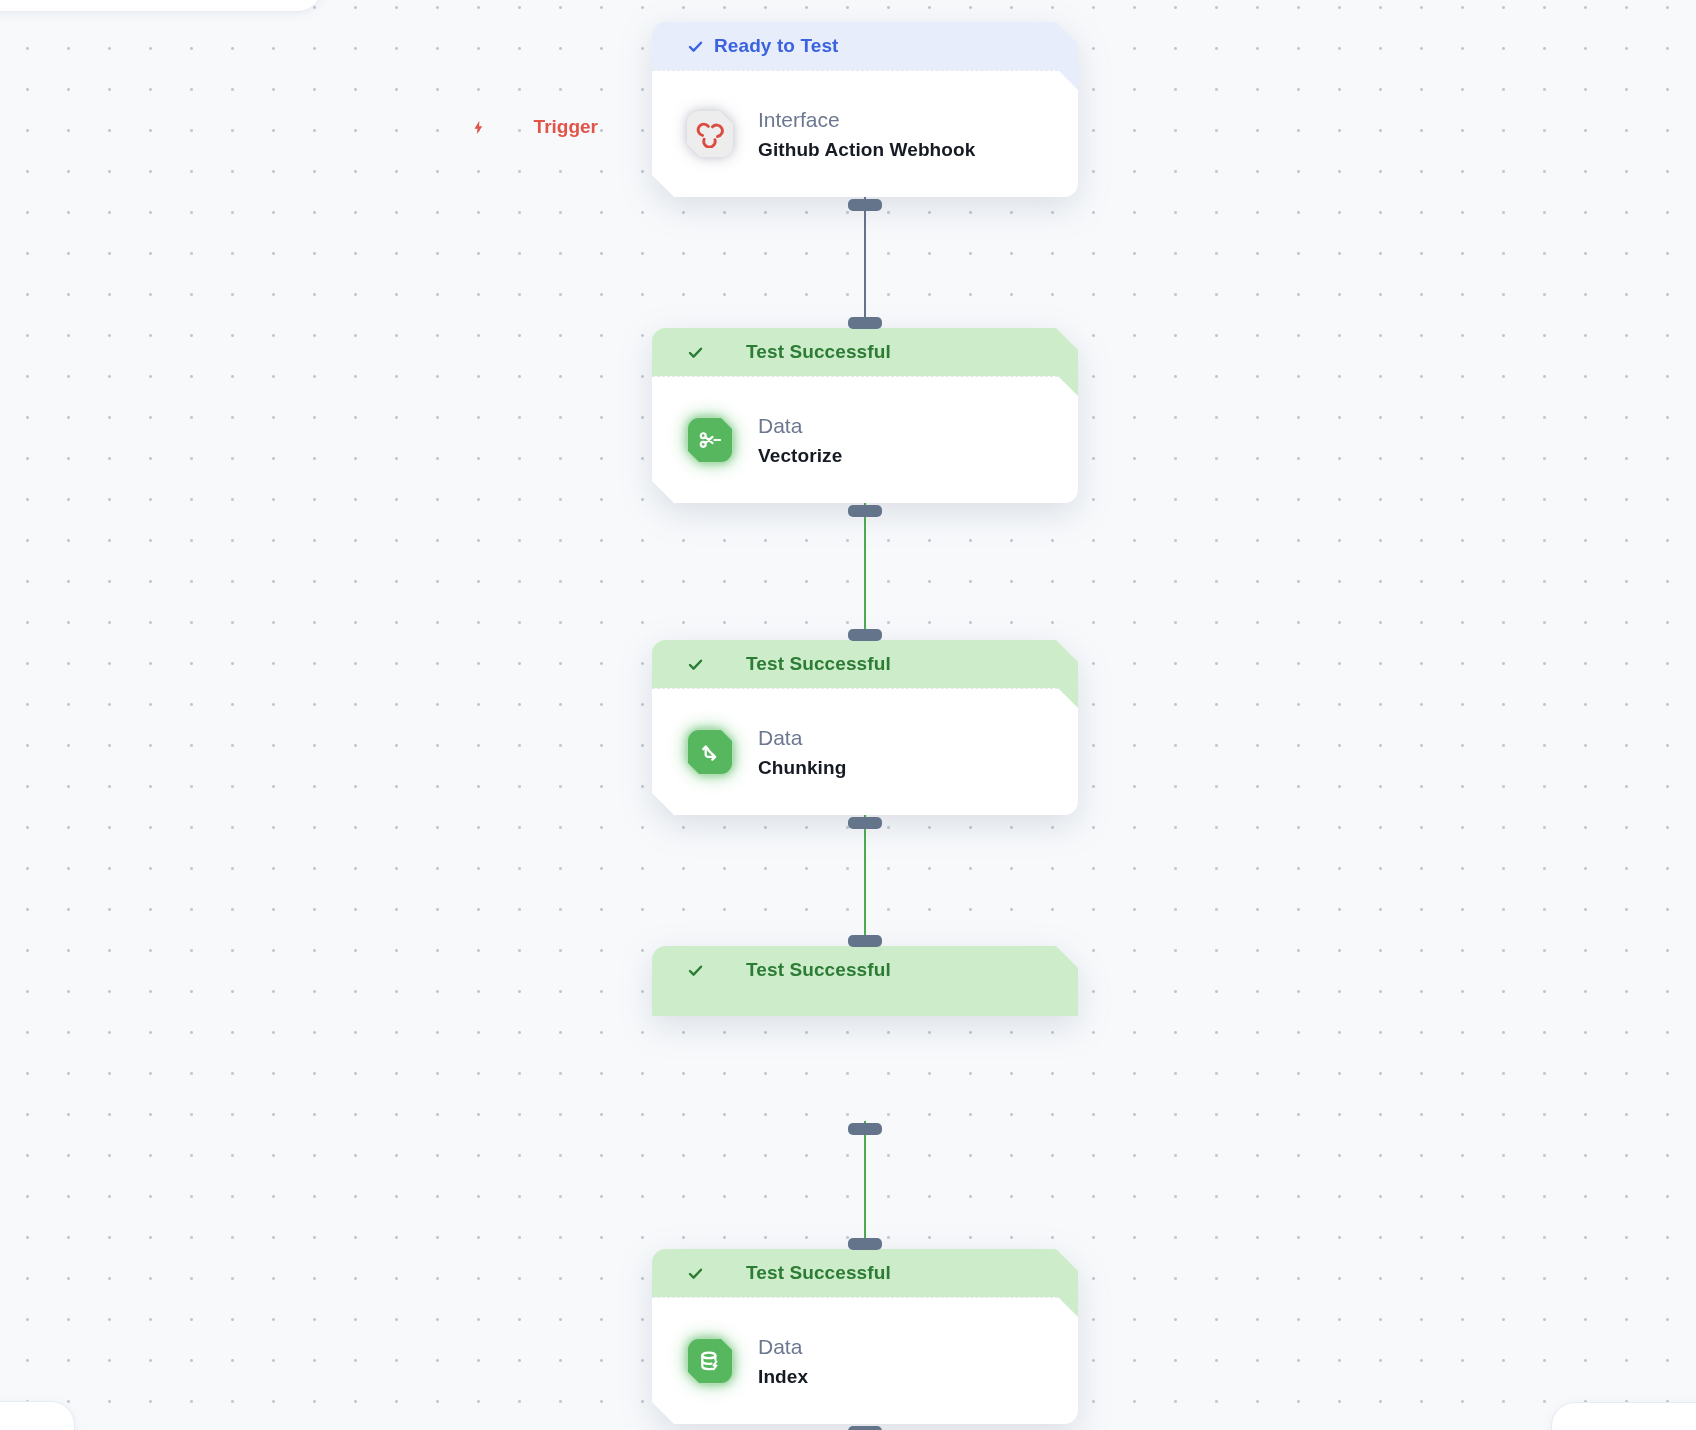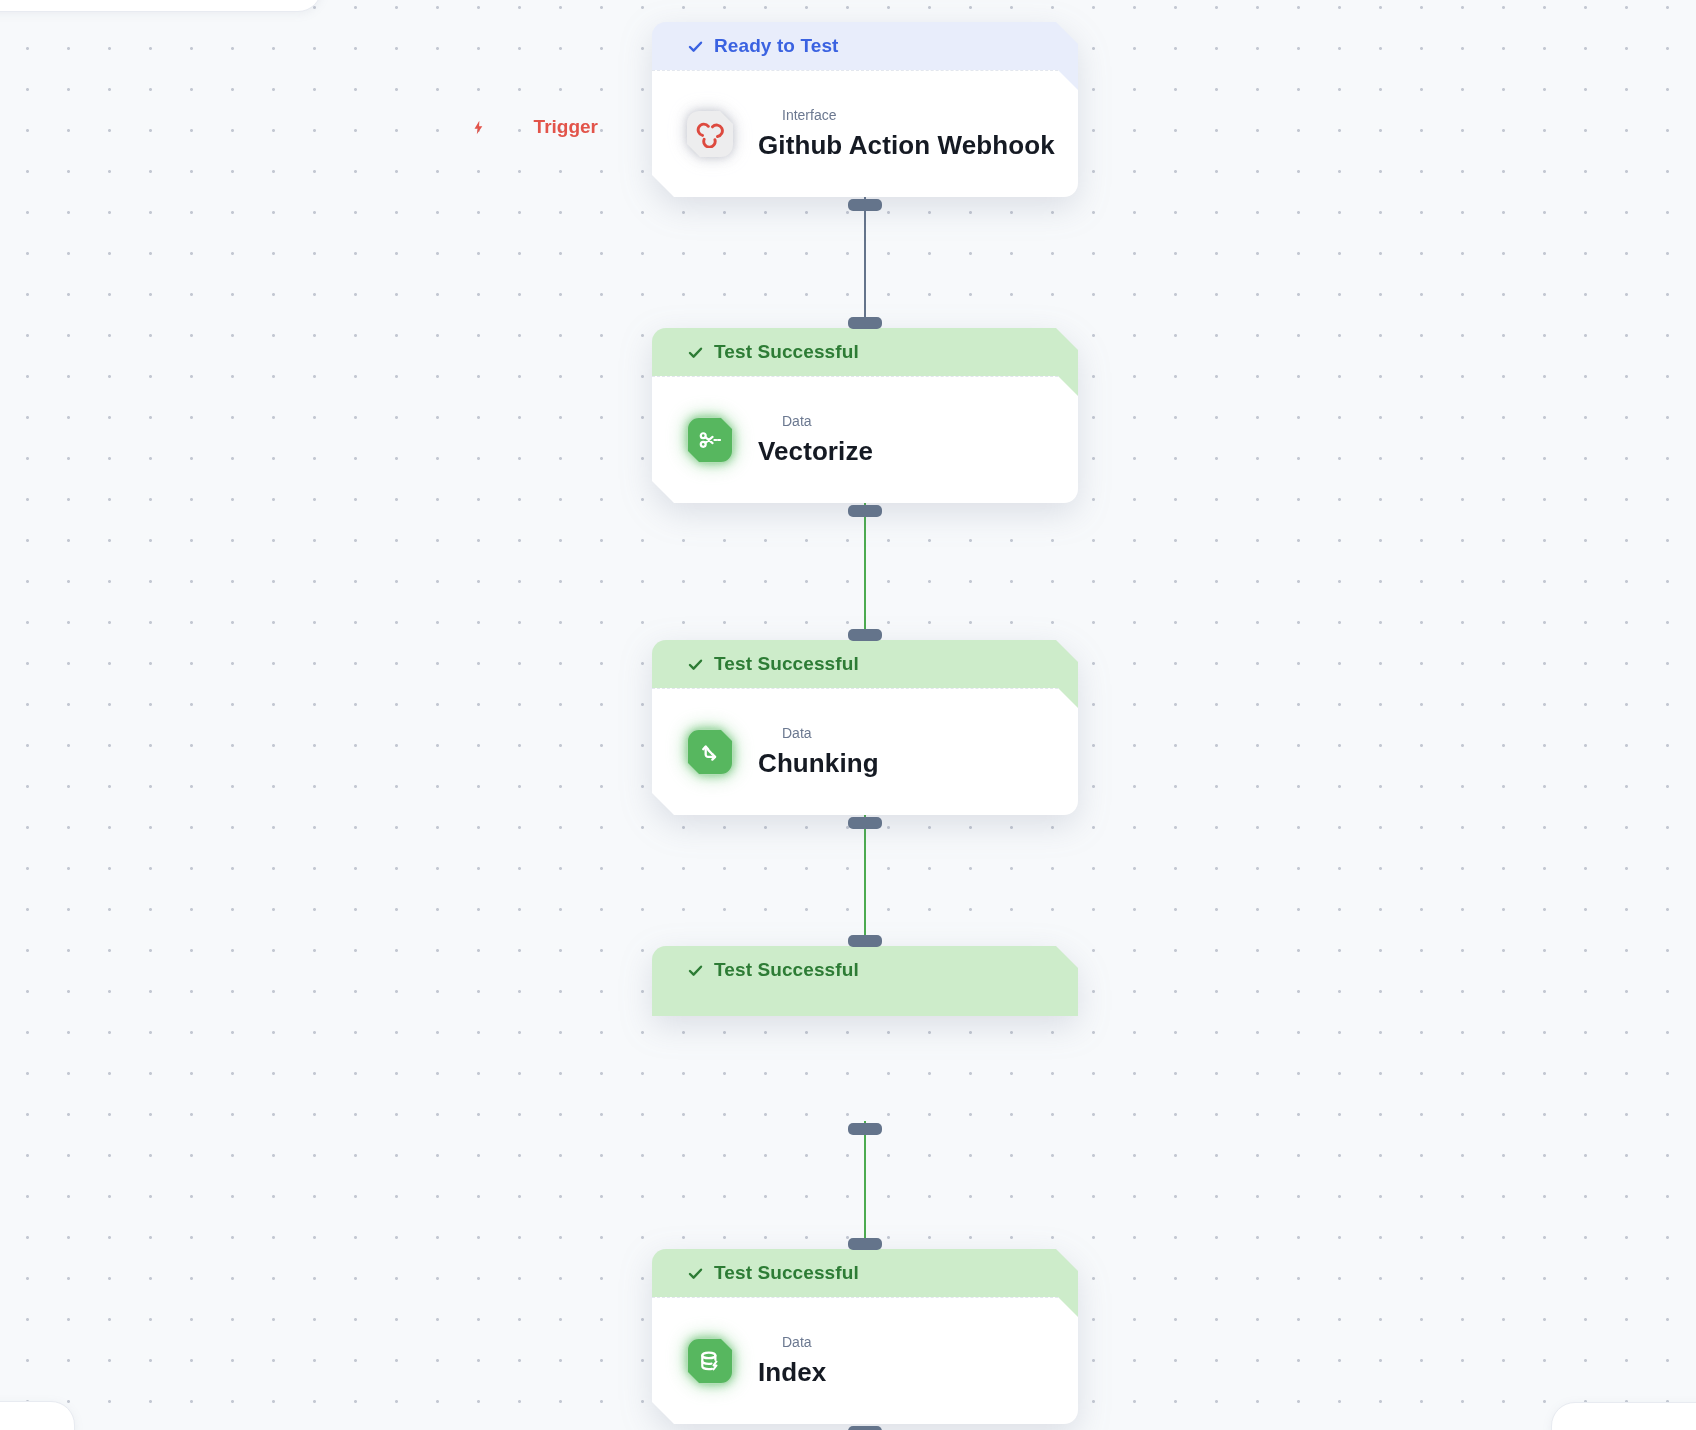--- a/index.html
+++ b/index.html
@@ -26,21 +26,21 @@
   .status{
     position:absolute; top:0; left:0; right:0; height:70px;
     border-top-left-radius:14px;
     clip-path:polygon(0 0, calc(100% - 22px) 0, 100% 22px, 100% 100%, 0 100%);
     display:flex; align-items:flex-start; padding:13px 0 0 34px; box-sizing:border-box;
     font-size:19px; font-weight:700; letter-spacing:.1px;
   }
   .status .check{width:19px; height:19px; margin:2px 9px 0 0; flex:none;}
   .status .check path{fill:none; stroke:currentColor; stroke-width:3; stroke-linecap:round; stroke-linejoin:round;}
   .node.ready  .status{background:#e8edfb; color:#3a62e1;}
-  .node.success .status{background:#cdecca; color:#2d7c35;}
+  .node.success .status{background:#cdecca; color:#2d7c35;gap:32px;}
 
   .body{
     position:relative; margin-top:48px; height:127px; background:#ffffff; z-index:1;
     border-bottom-right-radius:14px;
     clip-path:polygon(0 0, calc(100% - 20px) 0, 100% 20px, 100% 100%, 22px 100%, 0 calc(100% - 22px));
     border-top:1px dashed #e3e7ee; box-sizing:border-box;
     display:flex; align-items:center; gap:25px; padding:0 24px 0 35px;
   }
   .icon-wrap{flex:none; width:46px; height:46px;}
   .tile{
@@ -50,22 +50,22 @@
   }
   .tile svg{width:28px; height:28px; display:block;}
   .icon-wrap.green{filter:drop-shadow(0 0 5px rgba(96,190,105,.75)) drop-shadow(0 0 9px rgba(96,190,105,.45));}
   .icon-wrap.green .tile{background:#57b75f; border:1.5px solid rgba(255,255,255,.55); box-sizing:border-box;}
   .icon-wrap.blue{filter:drop-shadow(0 0 5px rgba(92,118,238,.7)) drop-shadow(0 0 9px rgba(92,118,238,.4));}
   .icon-wrap.blue .tile{background:#4e6be6; border:1.5px solid rgba(255,255,255,.5); box-sizing:border-box;}
   .icon-wrap.gray-red{filter:drop-shadow(0 0 5px rgba(165,170,182,.55)) drop-shadow(0 0 8px rgba(165,170,182,.35));}
   .icon-wrap.gray-red .tile{background:#ededee;}
 
   .texts{min-width:0;}
-  .category{font-size:14px; color:#6b7890; margin-bottom:7px;margin-left:24px;}
-  .title{font-size:26px; font-weight:700; color:#151a23; letter-spacing:.1px; white-space:nowrap;}
+  .category{font-size:21px; color:#6b7890; margin-bottom:7px;}
+  .title{font-size:19px; font-weight:700; color:#151a23; letter-spacing:.1px; white-space:nowrap;}
 
   
   .edge-line{position:absolute; width:2px; left:864px;}
   .edge-line.pending{background:#64748b;}
   .edge-line.success{background:#4cab50;}
   .handle{position:absolute; left:848px; width:34px; height:12px; border-radius:5px; background:#64748b;}
 </style>
 </head>
 <body>
 

